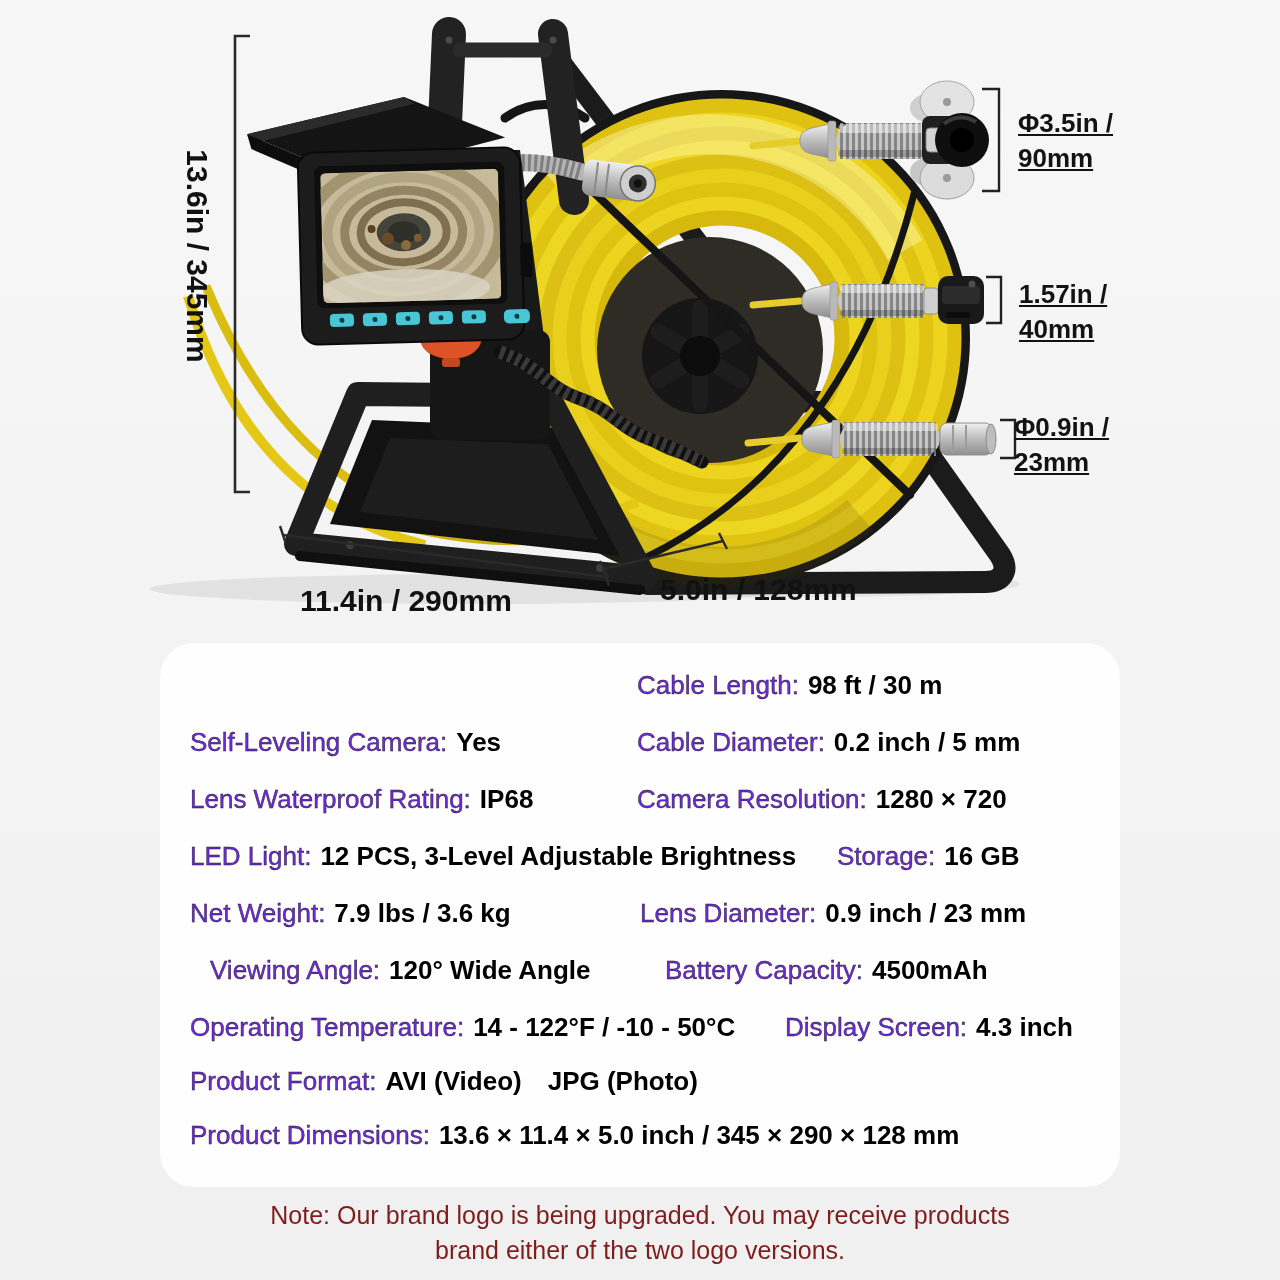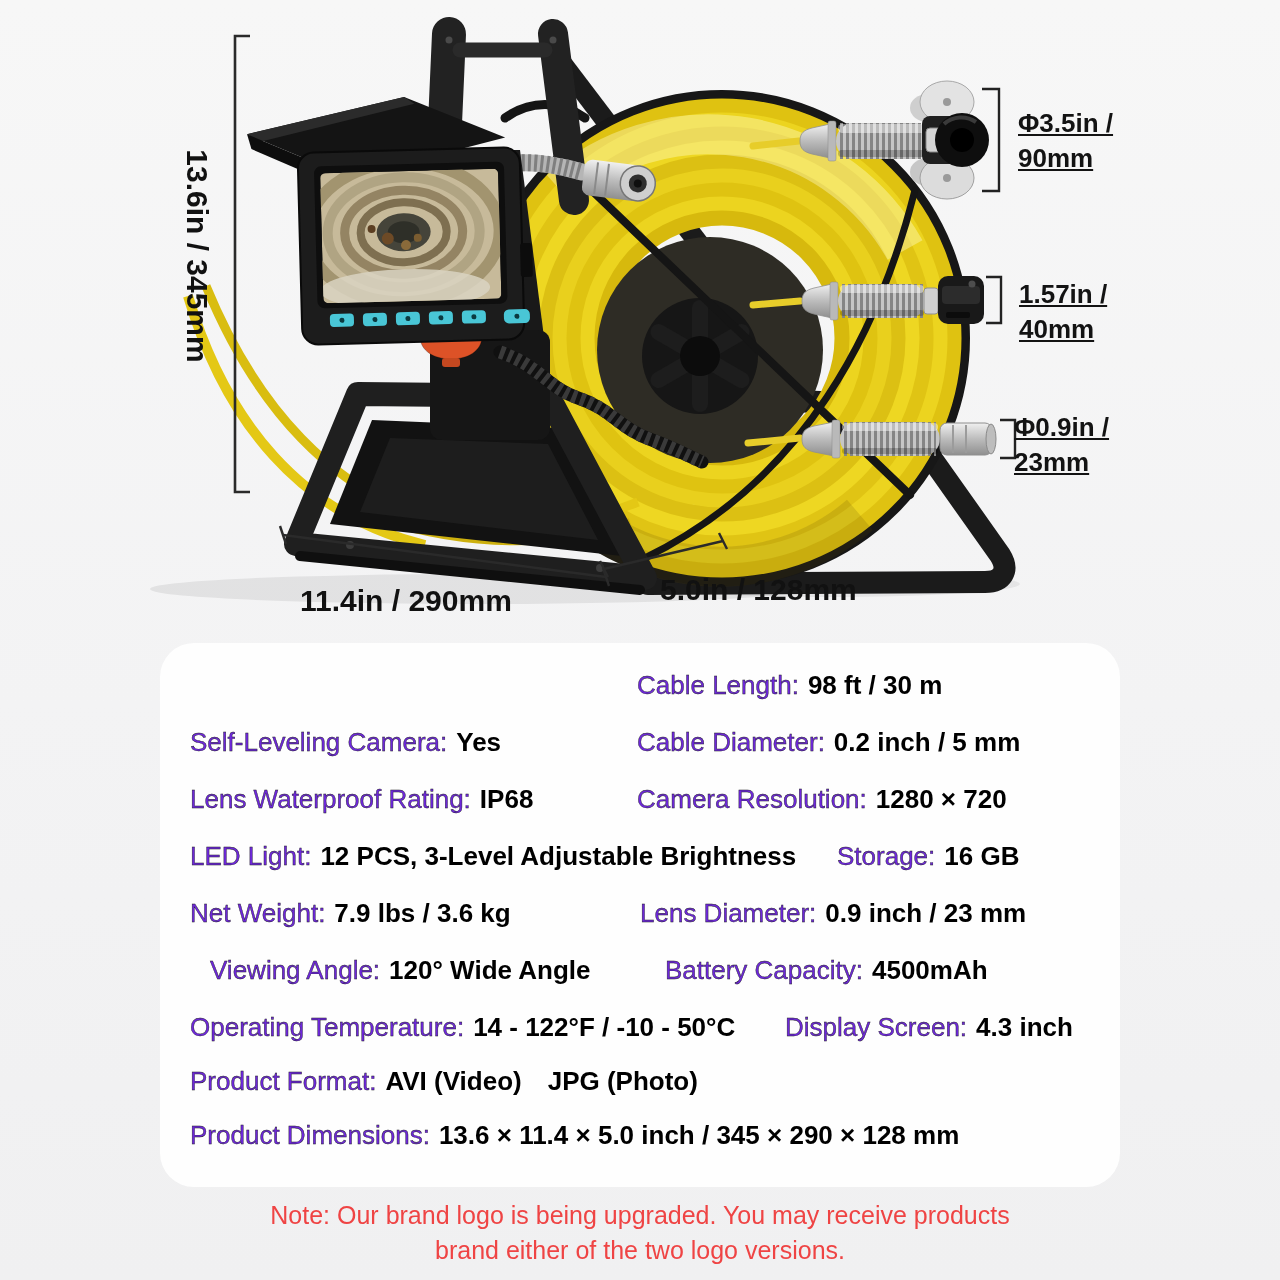--- a/index.html
+++ b/index.html
@@ -33,21 +33,21 @@
   }
   .spec{
     position:absolute;font-size:26px;line-height:30px;white-space:nowrap;z-index:3;
   }
   .spec .lbl{color:#6d28d9;-webkit-text-stroke:0.4px #1c1c1c;}
   .spec .val{color:#000000;font-weight:bold;margin-left:9px;}
   .spec .val.gap2{margin-left:26px;}
   
   #note{
     left:0;right:0;top:1198px;text-align:center;font-size:25px;line-height:35px;
-    color:#ef4444;z-index:3;
+    color:#7f1d1d;z-index:3;
   }
   #illustration{left:0;top:0;z-index:2;pointer-events:none;}
 </style>
 </head>
 <body>
 
 <svg id="illustration" class="abs" width="1280" height="660" viewBox="0 0 1280 660">
   <defs>
     <linearGradient id="silver" x1="0" y1="0" x2="0" y2="1">
       <stop offset="0" stop-color="#f0f0f0"></stop>

